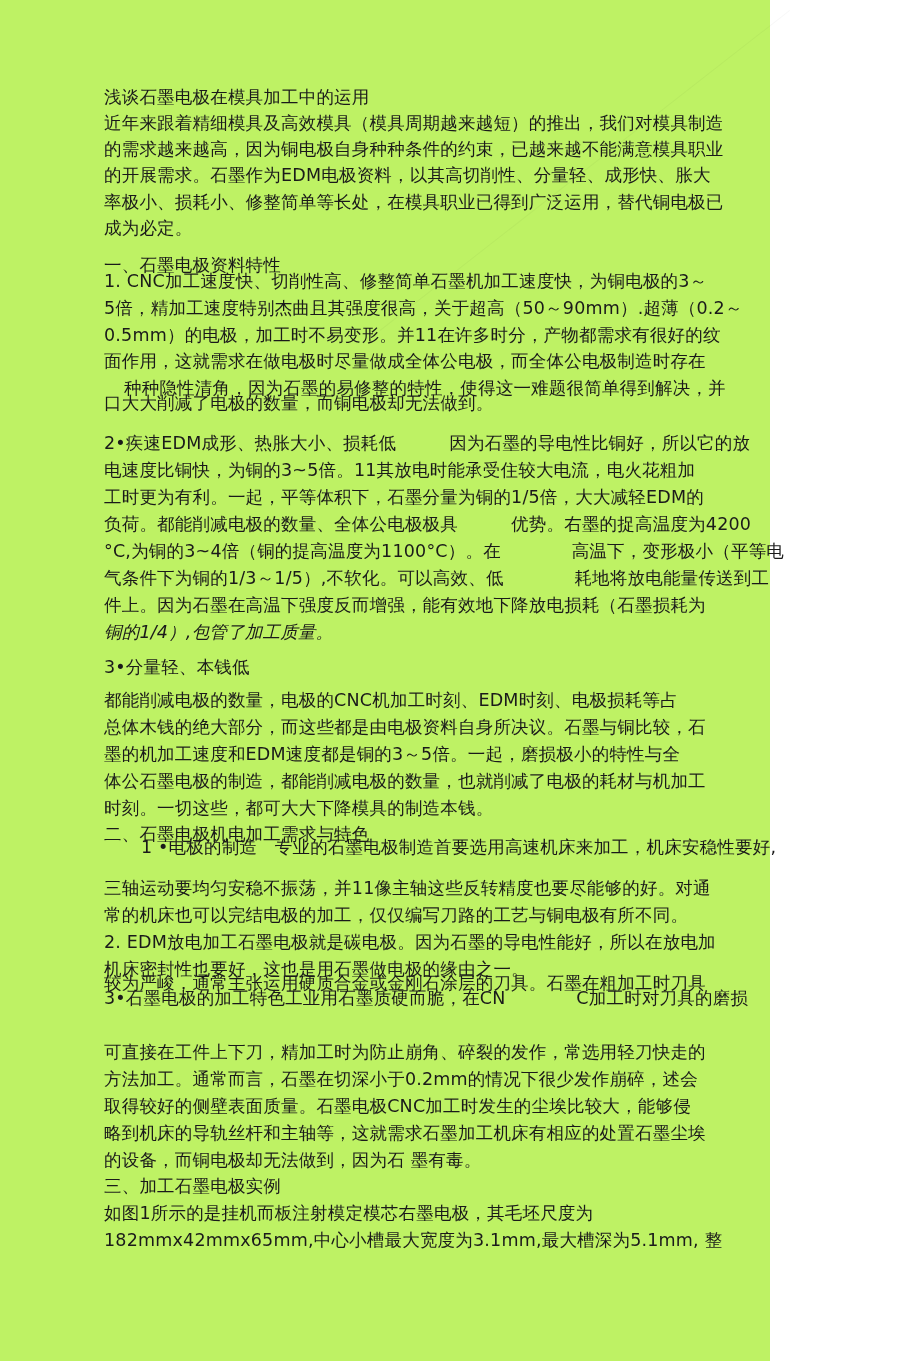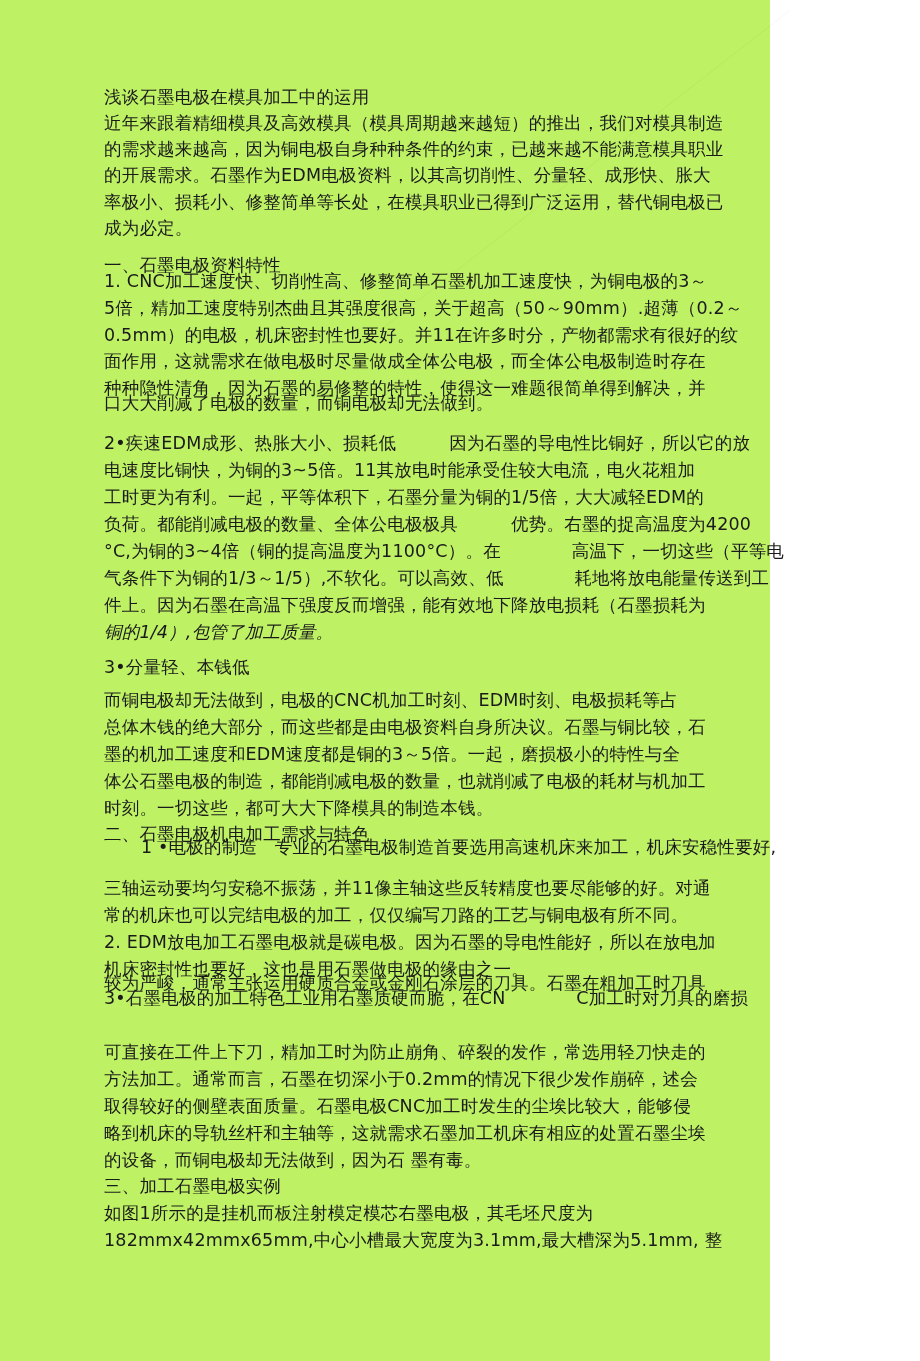--- a/index.html
+++ b/index.html
@@ -28,34 +28,34 @@
   <div id="lines">
       <div class="ln" style="top: 86px;">浅谈石墨电极在模具加工中的运用</div>
       <div class="ln" style="top: 112px;">近年来跟着精细模具及高效模具（模具周期越来越短）的推出，我们对模具制造</div>
       <div class="ln" style="top: 138px;">的需求越来越高，因为铜电极自身种种条件的约束，已越来越不能满意模具职业</div>
       <div class="ln" style="top: 164px;">的开展需求。石墨作为EDM电极资料，以其高切削性、分量轻、成形快、胀大</div>
       <div class="ln" style="top: 191px;">率极小、损耗小、修整简单等长处，在模具职业已得到广泛运用，替代铜电极已</div>
       <div class="ln" style="top: 217px;">成为必定。</div>
       <div class="ln" style="top: 242px; margin-top: 12px;">一、石墨电极资料特性</div>
       <div class="ln" style="top: 270px;">1. CNC加工速度快、切削性高、修整简单石墨机加工速度快，为铜电极的3～</div>
       <div class="ln" style="top: 297px;">5倍，精加工速度特别杰曲且其强度很高，关于超高（50～90mm）.超薄（0.2～</div>
-      <div class="ln" style="top: 324px;">0.5mm）的电极，机床密封性也要好。并11在许多时分，产物都需求有很好的纹</div>
+      <div class="ln" style="top: 324px;">0.5mm）的电极，加工时不易变形。并11在许多时分，产物都需求有很好的纹</div>
       <div class="ln" style="top: 350px;">面作用，这就需求在做电极时尽量做成全体公电极，而全体公电极制造时存在</div>
-      <div class="ln" style="top: 377px;">种种隐性清角，因为石墨的易修整的特性，使得这一难题很简单得到解决，并</div>
+      <div class="ln" style="top: 377px; margin-left: 20px;">种种隐性清角，因为石墨的易修整的特性，使得这一难题很简单得到解决，并</div>
       <div class="ln" style="top: 392px;">口大大削减了电极的数量，而铜电极却无法做到。</div>
       <div class="ln" style="top: 432px;">2•疾速EDM成形、热胀大小、损耗低　　　因为石墨的导电性比铜好，所以它的放</div>
       <div class="ln" style="top: 459px;">电速度比铜快，为铜的3~5倍。11其放电时能承受住较大电流，电火花粗加</div>
       <div class="ln" style="top: 486px;">工时更为有利。一起，平等体积下，石墨分量为铜的1/5倍，大大减轻EDM的</div>
       <div class="ln" style="top: 513px;">负荷。都能削减电极的数量、全体公电极极具　　　优势。右墨的捉高温度为4200</div>
-      <div class="ln" style="top: 540px;">°C,为铜的3~4倍（铜的提高温度为1100°C）。在　　　　高温下，一切这些（平等电</div>
+      <div class="ln" style="top: 540px;">°C,为铜的3~4倍（铜的提高温度为1100°C）。在　　　　高温下，变形极小（平等电</div>
       <div class="ln" style="top: 567px;">气条件下为铜的1/3～1/5）,不软化。可以高效、低　　　　耗地将放电能量传送到工</div>
       <div class="ln" style="top: 594px;">件上。因为石墨在高温下强度反而增强，能有效地下降放电损耗（石墨损耗为</div>
       <div class="ln" style="top: 621px; font-style: italic;">铜的1/4）,包管了加工质量。</div>
       <div class="ln" style="top: 656px;">3•分量轻、本钱低</div>
-      <div class="ln" style="top: 689px;">而铜电极却无法做到，电极的CNC机加工时刻、EDM时刻、电极损耗等占</div>
+      <div class="ln" style="top: 689px;">都能削减电极的数量，电极的CNC机加工时刻、EDM时刻、电极损耗等占</div>
       <div class="ln" style="top: 716px;">总体木钱的绝大部分，而这些都是由电极资料自身所决议。石墨与铜比较，石</div>
       <div class="ln" style="top: 743px;">墨的机加工速度和EDM速度都是铜的3～5倍。一起，磨损极小的特性与全</div>
       <div class="ln" style="top: 770px; text-align: right;">体公石墨电极的制造，都能削减电极的数量，也就削减了电极的耗材与机加工</div>
       <div class="ln" style="top: 797px;">时刻。一切这些，都可大大下降模具的制造本钱。</div>
       <div class="ln" style="top: 823px;">二、石墨电极机电加工需求与特色</div>
       <div class="ln" style="top: 836px; margin-left: 37px;">1 •电极的制造　专业的石墨电极制造首要选用高速机床来加工，机床安稳性要好,</div>
       <div class="ln" style="top: 877px;">三轴运动要均匀安稳不振荡，并11像主轴这些反转精度也要尽能够的好。对通</div>
       <div class="ln" style="top: 904px;">常的机床也可以完结电极的加工，仅仅编写刀路的工艺与铜电极有所不同。</div>
       <div class="ln" style="top: 931px;">2. EDM放电加工石墨电极就是碳电极。因为石墨的导电性能好，所以在放电加</div>
       <div class="ln" style="top: 958px;">机床密封性也要好，这也是用石墨做电极的缘由之一。</div>

